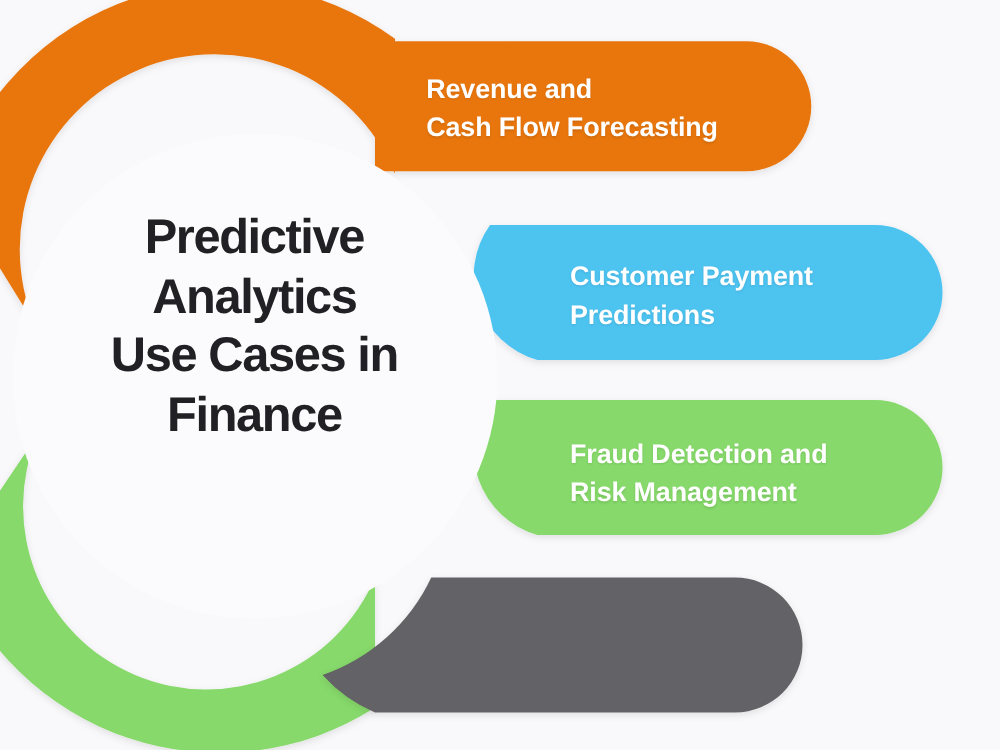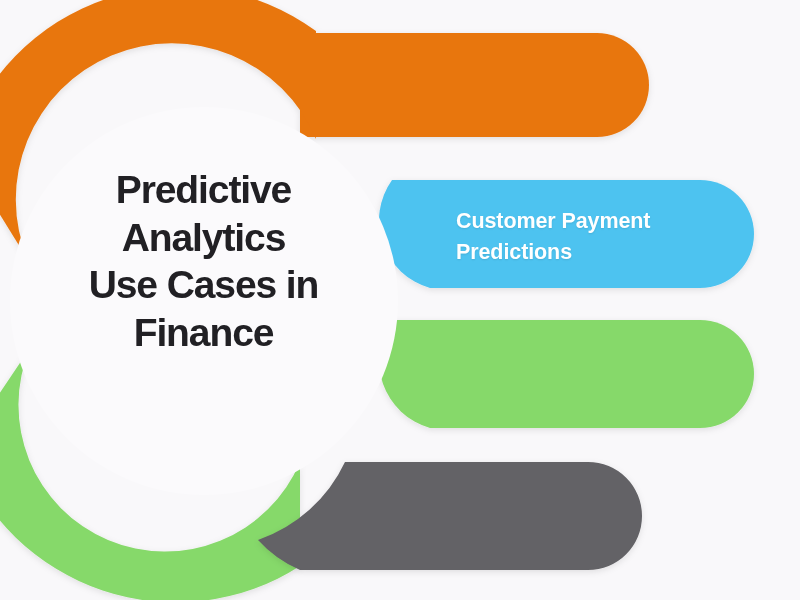--- a/index.html
+++ b/index.html
@@ -119,19 +119,23 @@
 
       <circle cx="204" cy="301" r="194" fill="#fbfafc"></circle>
     </g>
   </svg>
 
   <div id="center-title" style="color: rgb(33, 32, 36);">Predictive
 Analytics
 Use Cases in
 Finance</div>
 
+  <div class="band-label" id="band-label-0" style="color: rgb(255, 255, 255);">Revenue and
+Cash Flow Forecasting</div>
 
   <div class="band-label" id="band-label-1" style="color: rgb(255, 255, 255);">Customer Payment
 Predictions</div>
 
+  <div class="band-label" id="band-label-2" style="color: rgb(255, 255, 255);">Fraud Detection and
+Risk Management</div>
 
 
 </div>
 
 </body></html>

